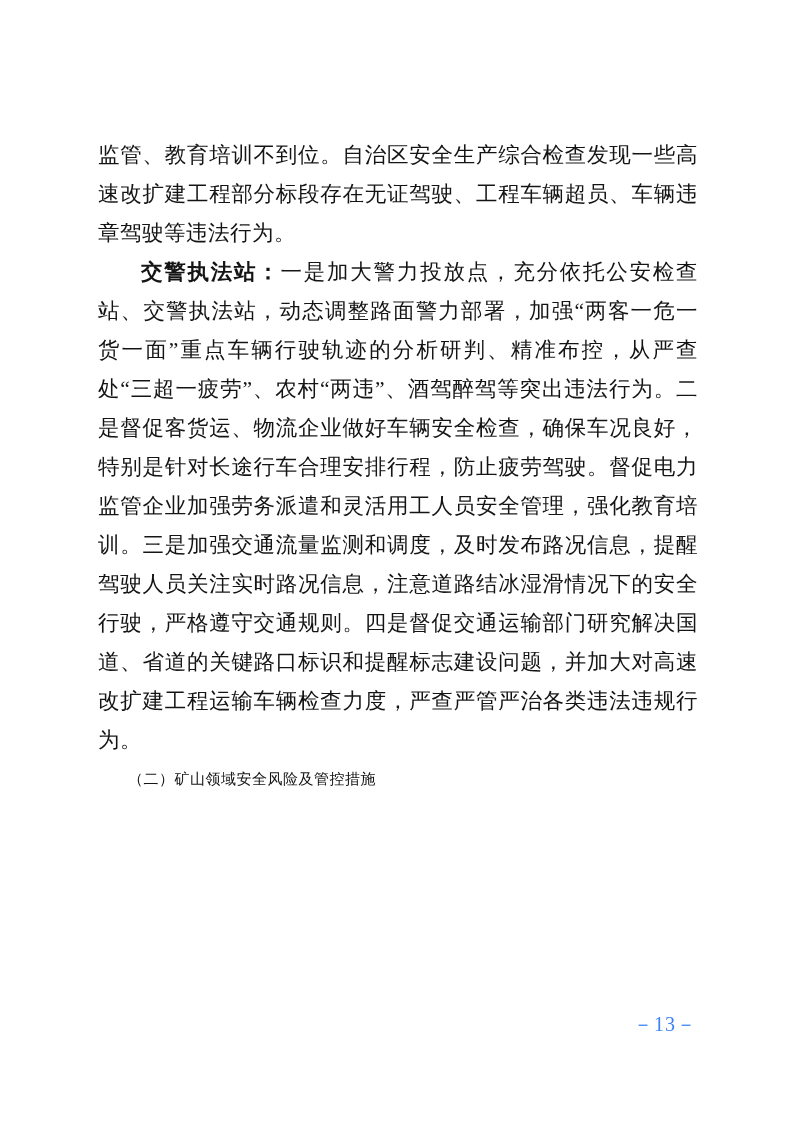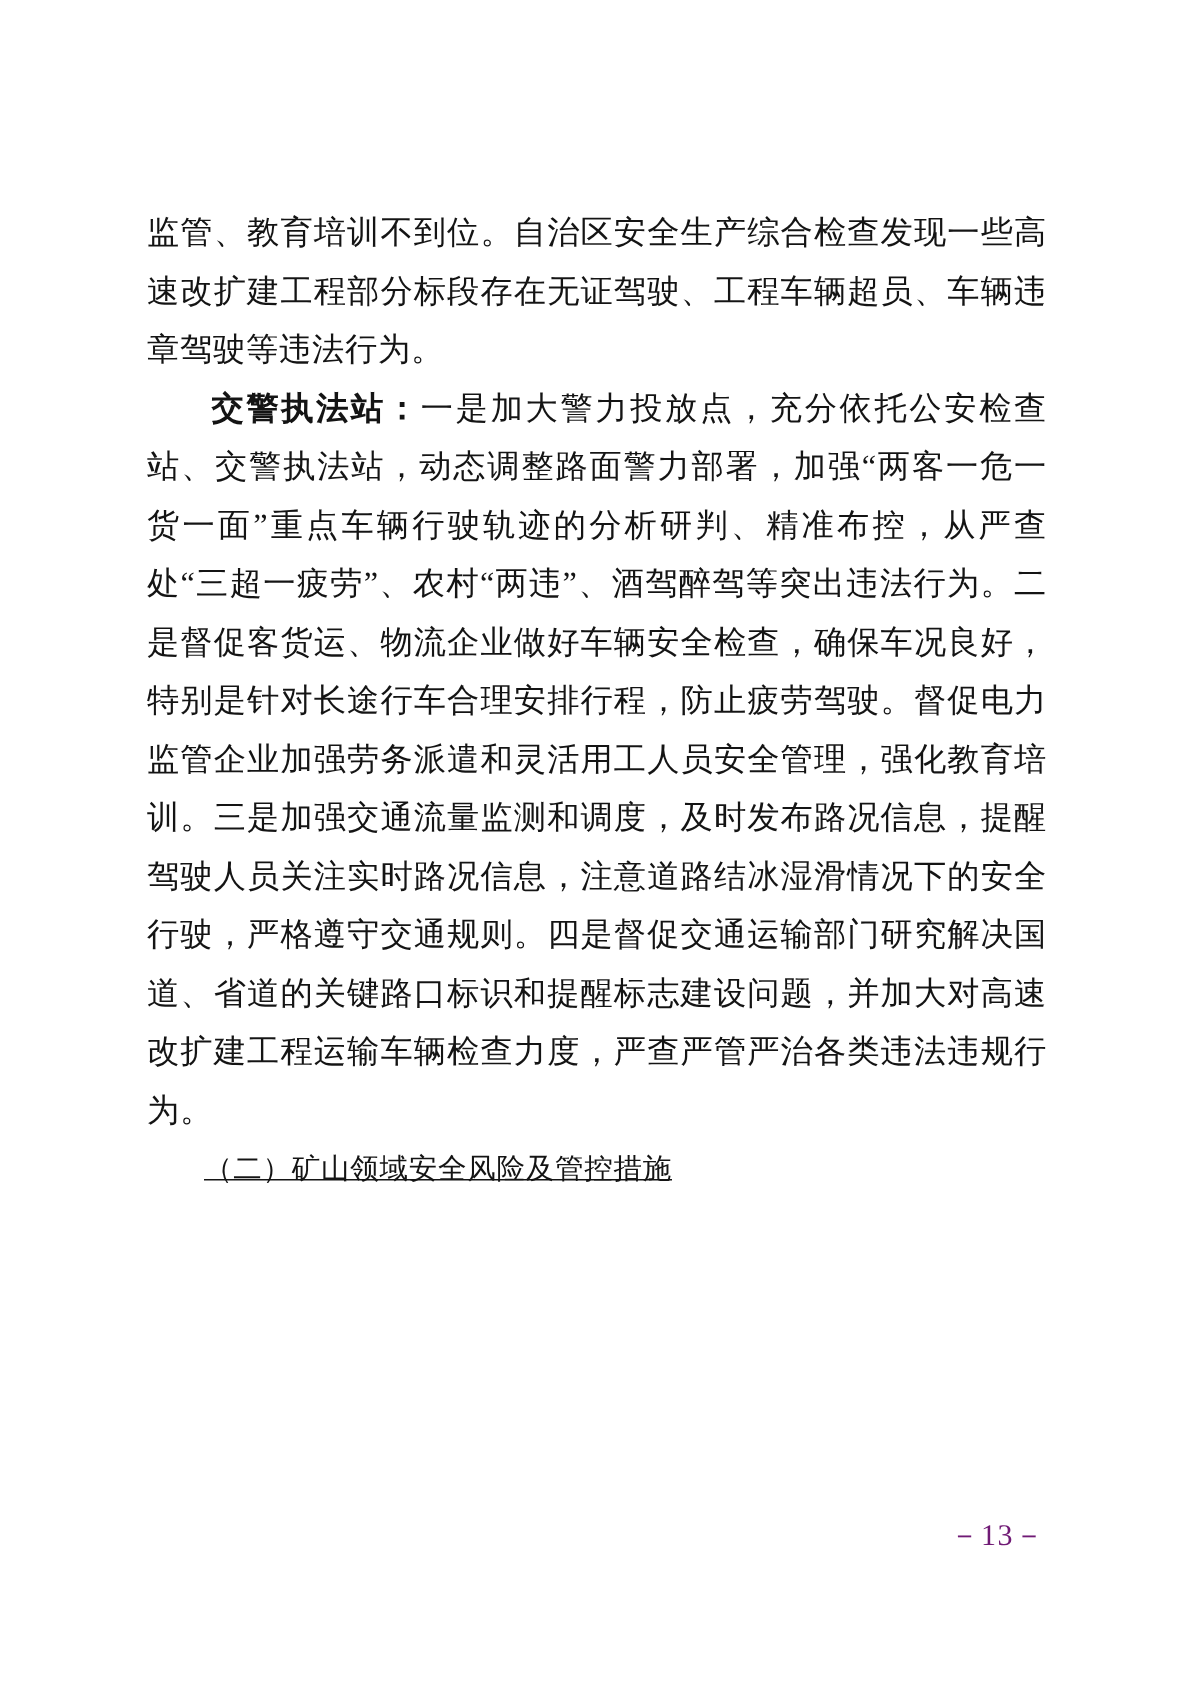--- a/index.html
+++ b/index.html
@@ -38,34 +38,33 @@
     text-justify: inter-ideograph;
     margin: 0;
   }
   .indent {
     text-indent: 2em;
   }
   .lead {
     font-weight: bold;
   }
   .heading {
-    font-size: 19px;
+    font-size: 15px;
     line-height: 39px;
     letter-spacing: 0.5px;
     margin: 0;
-    text-decoration: underline;
   }
   .page-number {
     position: absolute;
     left: 633px;
     top: 1011px;
     font-size: 20px;
     line-height: 26px;
     letter-spacing: 1px;
-    color: #701a75;
+    color: #3b82f6;
   }
 </style>
 </head>
 <body>
 
 <div class="page">
 
   <div class="content">
 
     <p class="para"><span class="lead"></span><span>监管、教育培训不到位。自治区安全生产综合检查发现一些高速改扩建工程部分标段存在无证驾驶、工程车辆超员、车辆违章驾驶等违法行为。</span></p>

